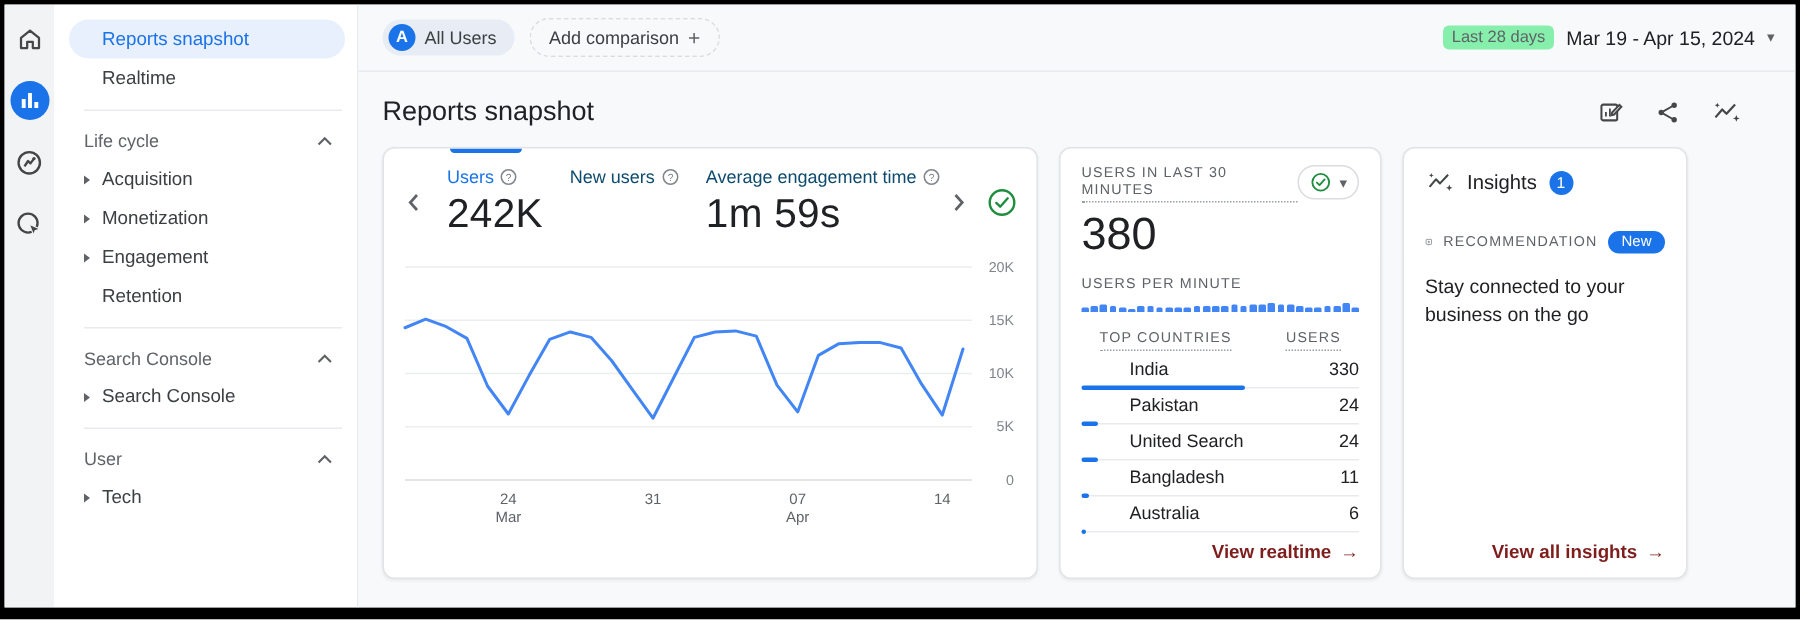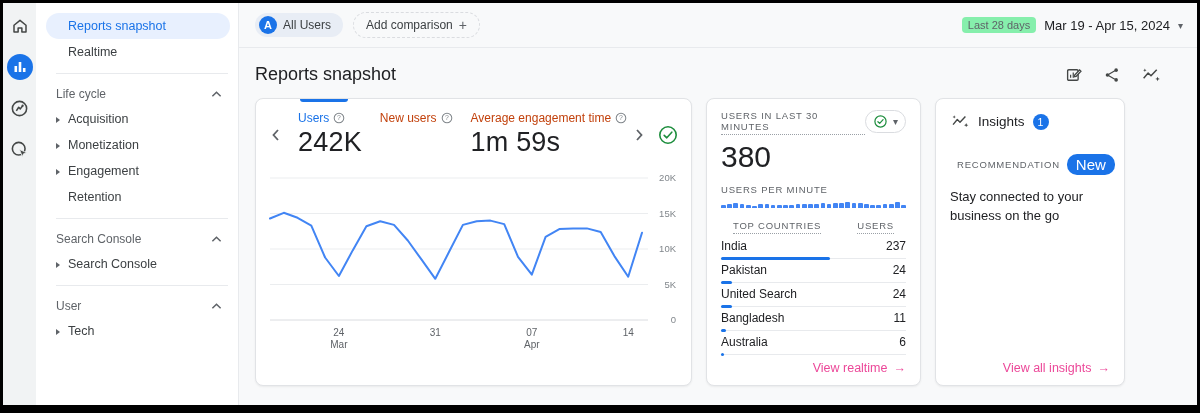--- a/index.html
+++ b/index.html
@@ -38,48 +38,48 @@
 
   .cards { display: flex; gap: 14px; margin: 13px 0 0 16px; height: 288px; }
   .card { background: #fff; border: 1px solid #e1e3e6; border-radius: 8px; box-shadow: 0 1px 2px rgba(60,64,67,.08); position: relative; overflow: hidden; }
 
   
   .card-metrics { width: 437px; padding: 12px 12px 6px; display: flex; flex-direction: column; }
   .tab-indicator { position: absolute; top: 0; left: 44px; width: 48px; height: 3px; background: #1a73e8; border-radius: 0 0 3px 3px; }
   .m-header { display: flex; align-items: center; }
   .metric { margin-left: 18px; }
   .metric:first-of-type { margin-left: 14px; }
-  .m-label { font-size: 12px; color: #c2410c; display: flex; align-items: center; gap: 4px; cursor: pointer; }
+  .m-label { font-size: 12px; color: #0c4a6e; display: flex; align-items: center; gap: 4px; cursor: pointer; }
   .metric.selected .m-label { color: #1a73e8; }
   .m-value { font-size: 27px; color: #202124; margin-top: 2px; letter-spacing: .2px; }
   .m-right { margin-left: auto; display: flex; align-items: center; gap: 10px; }
   .chev { cursor: pointer; display: flex; }
 
   
   .card-rt { width: 215px; padding: 11px 14px 10px; display: flex; flex-direction: column; }
   .rt-title-row { display: flex; align-items: flex-start; justify-content: space-between; }
   .microlabel { font-size: 9.5px; letter-spacing: .8px; color: #5f6368; font-weight: 500; border-bottom: 1px dotted #9aa0a6; padding-bottom: 2px; display: inline-block; }
   .rt-pill { border: 1px solid #dadce0; border-radius: 14px; padding: 3px 7px; display: flex; align-items: center; gap: 5px; cursor: pointer; background: #fff; }
   .rt-value { font-size: 30px; color: #202124; margin: 5px 0 10px; }
   .ppm-bars { height: 34px; display: flex; align-items: flex-end; gap: 1.5px; margin: 5px 0 8px; }
   .ppm-bars .bar { flex: 1; background: #4285f4; border-radius: 1px 1px 0 0; }
   .c-headers { display: flex; justify-content: space-between; margin: 4px 12px 1px; }
   .c-row { position: relative; border-bottom: 1px solid #e8eaed; padding: 4px 0 5px; }
-  .c-line { display: flex; justify-content: space-between; font-size: 12px; color: #202124; }
+  .c-line { display: flex; justify-content: space-between; font-size: 12px; color: #202124; margin-left: 32px; }
   .c-fill { position: absolute; bottom: -2px; left: 0; height: 3px; background: #1a73e8; border-radius: 2px; }
-  .card-link { margin-top: auto; align-self: flex-end; color: #ec4899; font-size: 12.5px; font-weight: 400; display: flex; align-items: center; gap: 6px; cursor: pointer; padding-top: 6px; }
+  .card-link { margin-top: auto; align-self: flex-end; color: #7f1d1d; font-size: 12.5px; font-weight: 700; display: flex; align-items: center; gap: 6px; cursor: pointer; padding-top: 6px; }
 
   
   .card-ins { width: 190px; padding: 14px 14px 10px; display: flex; flex-direction: column; }
   .ins-header { display: flex; align-items: center; gap: 8px; }
   .ins-title { font-size: 13.5px; color: #202124; }
   .ins-badge { width: 16px; height: 16px; border-radius: 50%; background: #1a73e8; color: #fff; font-size: 10.5px; display: flex; align-items: center; justify-content: center; }
   .rec-row { display: flex; align-items: center; gap: 7px; margin-top: 24px; }
   .rec-label { font-size: 9.5px; letter-spacing: .8px; color: #5f6368; font-weight: 500; }
-  .new-pill { margin-left: auto; background: #1a73e8; color: #fff; font-size: 15px; font-weight: 500; border-radius: 10px; padding: 2px 9px; }
+  .new-pill { margin-left: auto; background: #1a73e8; color: #fff; font-size: 10px; font-weight: 500; border-radius: 10px; padding: 2px 9px; }
   .ins-msg { font-size: 13px; color: #202124; line-height: 1.45; margin-top: 13px; padding-right: 16px; }
 
   svg text { font-family: "Liberation Sans", sans-serif; }
 </style>
 </head>
 <body>
 
 <div class="frame">
 
   <div class="rail">
@@ -336,21 +336,21 @@
             <div class="bar" style="height: 55%;"></div>
           </div>
         <div class="c-headers">
           <span class="microlabel">TOP COUNTRIES</span>
           <span class="microlabel">USERS</span>
         </div>
         <div id="countries">
             <div class="c-row">
               <div class="c-line">
                 <span>India</span>
-                <span>237</span>
+                <span>330</span>
               </div>
               <div class="c-fill" style="width: 59%;"></div>
             </div>
             <div class="c-row">
               <div class="c-line">
                 <span>Pakistan</span>
                 <span>24</span>
               </div>
               <div class="c-fill" style="width: 5.97468%;"></div>
             </div>

